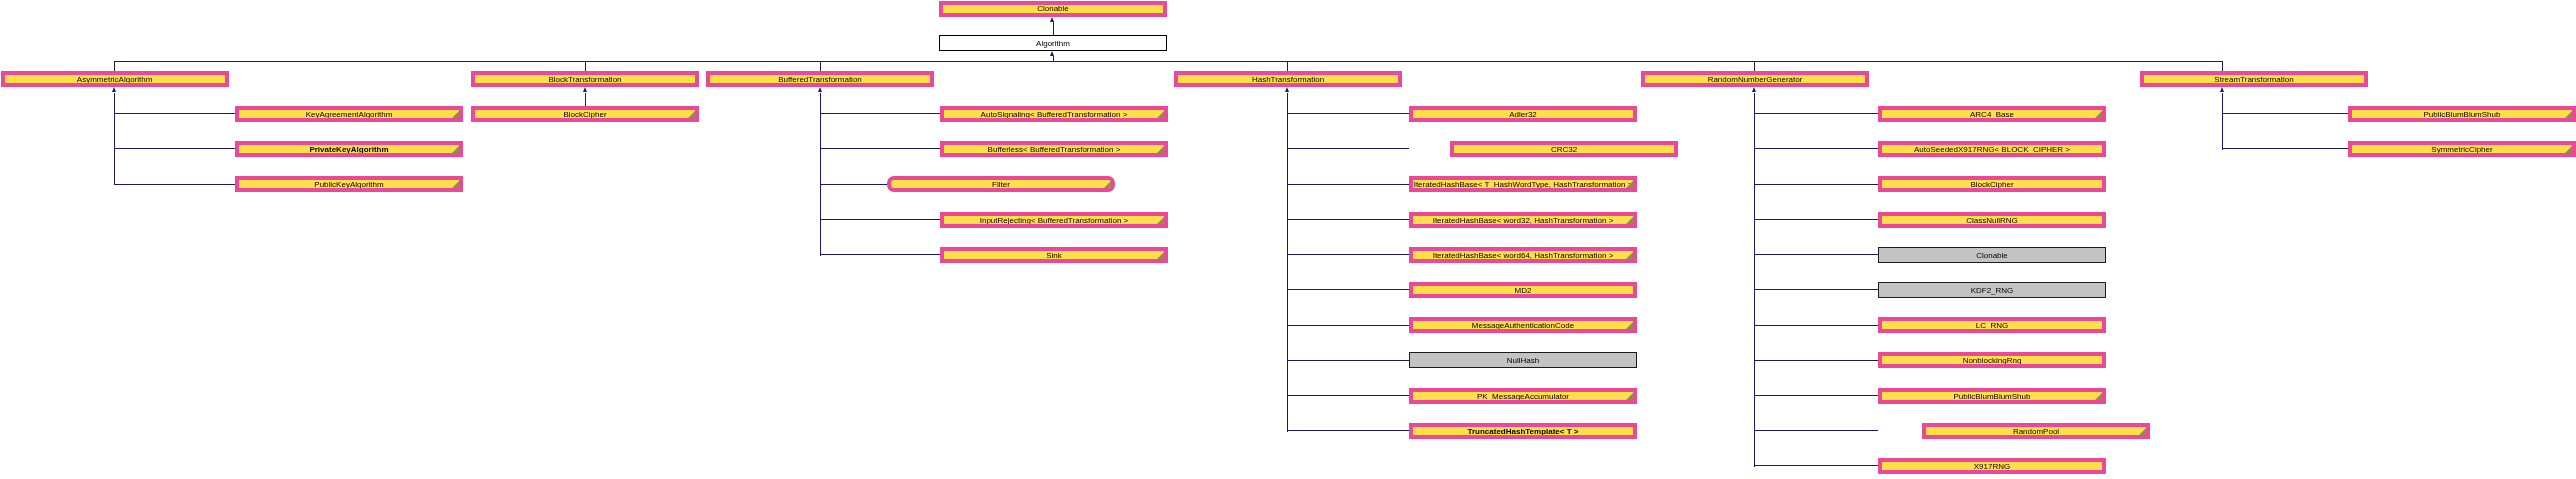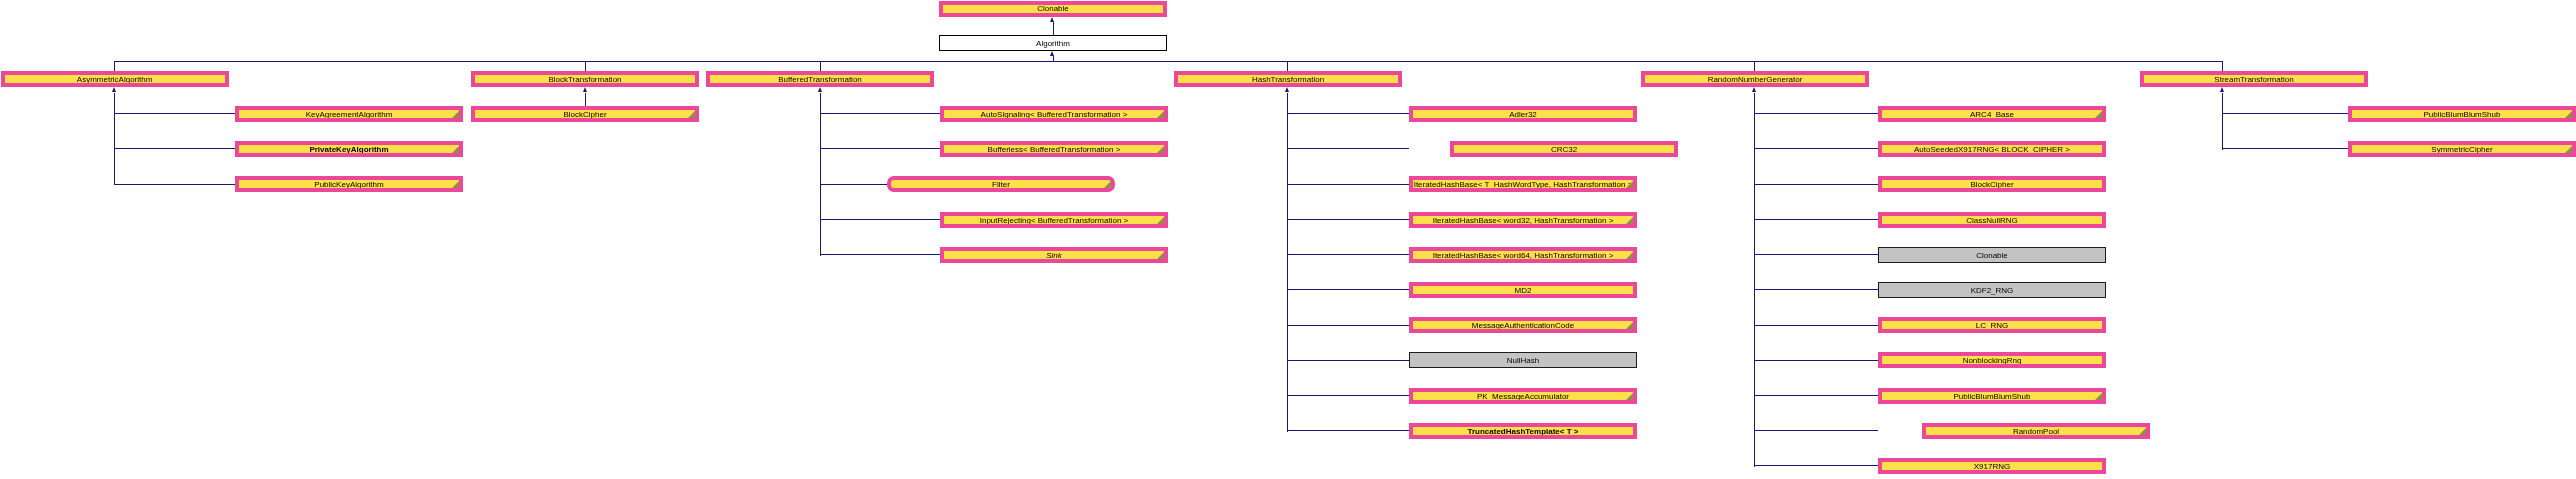--- a/index.html
+++ b/index.html
@@ -68,21 +68,21 @@
     <div class="edge" style="left: 820px; top: 93px; width: 1.3px; height: 163px;"></div>
     <div class="edge" style="left: 820px; top: 113px; width: 120px; height: 1.3px;"></div>
     <div class="node" style="left: 940px; top: 106px;">AutoSignaling&lt; BufferedTransformation &gt;<div class="fold"></div></div>
     <div class="edge" style="left: 820px; top: 148px; width: 120px; height: 1.3px;"></div>
     <div class="node" style="left: 940px; top: 141px;">Bufferless&lt; BufferedTransformation &gt;<div class="fold"></div></div>
     <div class="edge" style="left: 820px; top: 184px; width: 120px; height: 1.3px;"></div>
     <div class="node" style="left: 887px; top: 176px; border-radius: 7px;">Filter<div class="fold"></div></div>
     <div class="edge" style="left: 820px; top: 219px; width: 120px; height: 1.3px;"></div>
     <div class="node" style="left: 940px; top: 212px; text-align: center;">InputRejecting&lt; BufferedTransformation &gt;<div class="fold"></div></div>
     <div class="edge" style="left: 820px; top: 254px; width: 120px; height: 1.3px;"></div>
-    <div class="node" style="left: 940px; top: 247px; font-style: italic;">Sink<div class="fold"></div></div>
+    <div class="node" style="left: 940px; top: 247px;">Sink<div class="fold"></div></div>
     <div class="edge" style="left: 1287px; top: 61px; width: 1.3px; height: 10.2px;"></div>
     <div class="node" style="left: 1174px; top: 71px;">HashTransformation</div>
     <div class="arrow" style="left: 1285px; top: 87px;"></div>
     <div class="edge" style="left: 1287px; top: 93px; width: 1.3px; height: 339px;"></div>
     <div class="edge" style="left: 1288px; top: 113px; width: 121px; height: 1.3px;"></div>
     <div class="node" style="left: 1409px; top: 106px;">Adler32</div>
     <div class="edge" style="left: 1288px; top: 148px; width: 121px; height: 1.3px;"></div>
     <div class="node" style="left: 1450px; top: 141px;">CRC32</div>
     <div class="edge" style="left: 1288px; top: 184px; width: 121px; height: 1.3px;"></div>
     <div class="node" style="left: 1409px; top: 176px;">IteratedHashBase&lt; T_HashWordType, HashTransformation &gt;<div class="fold"></div></div>

